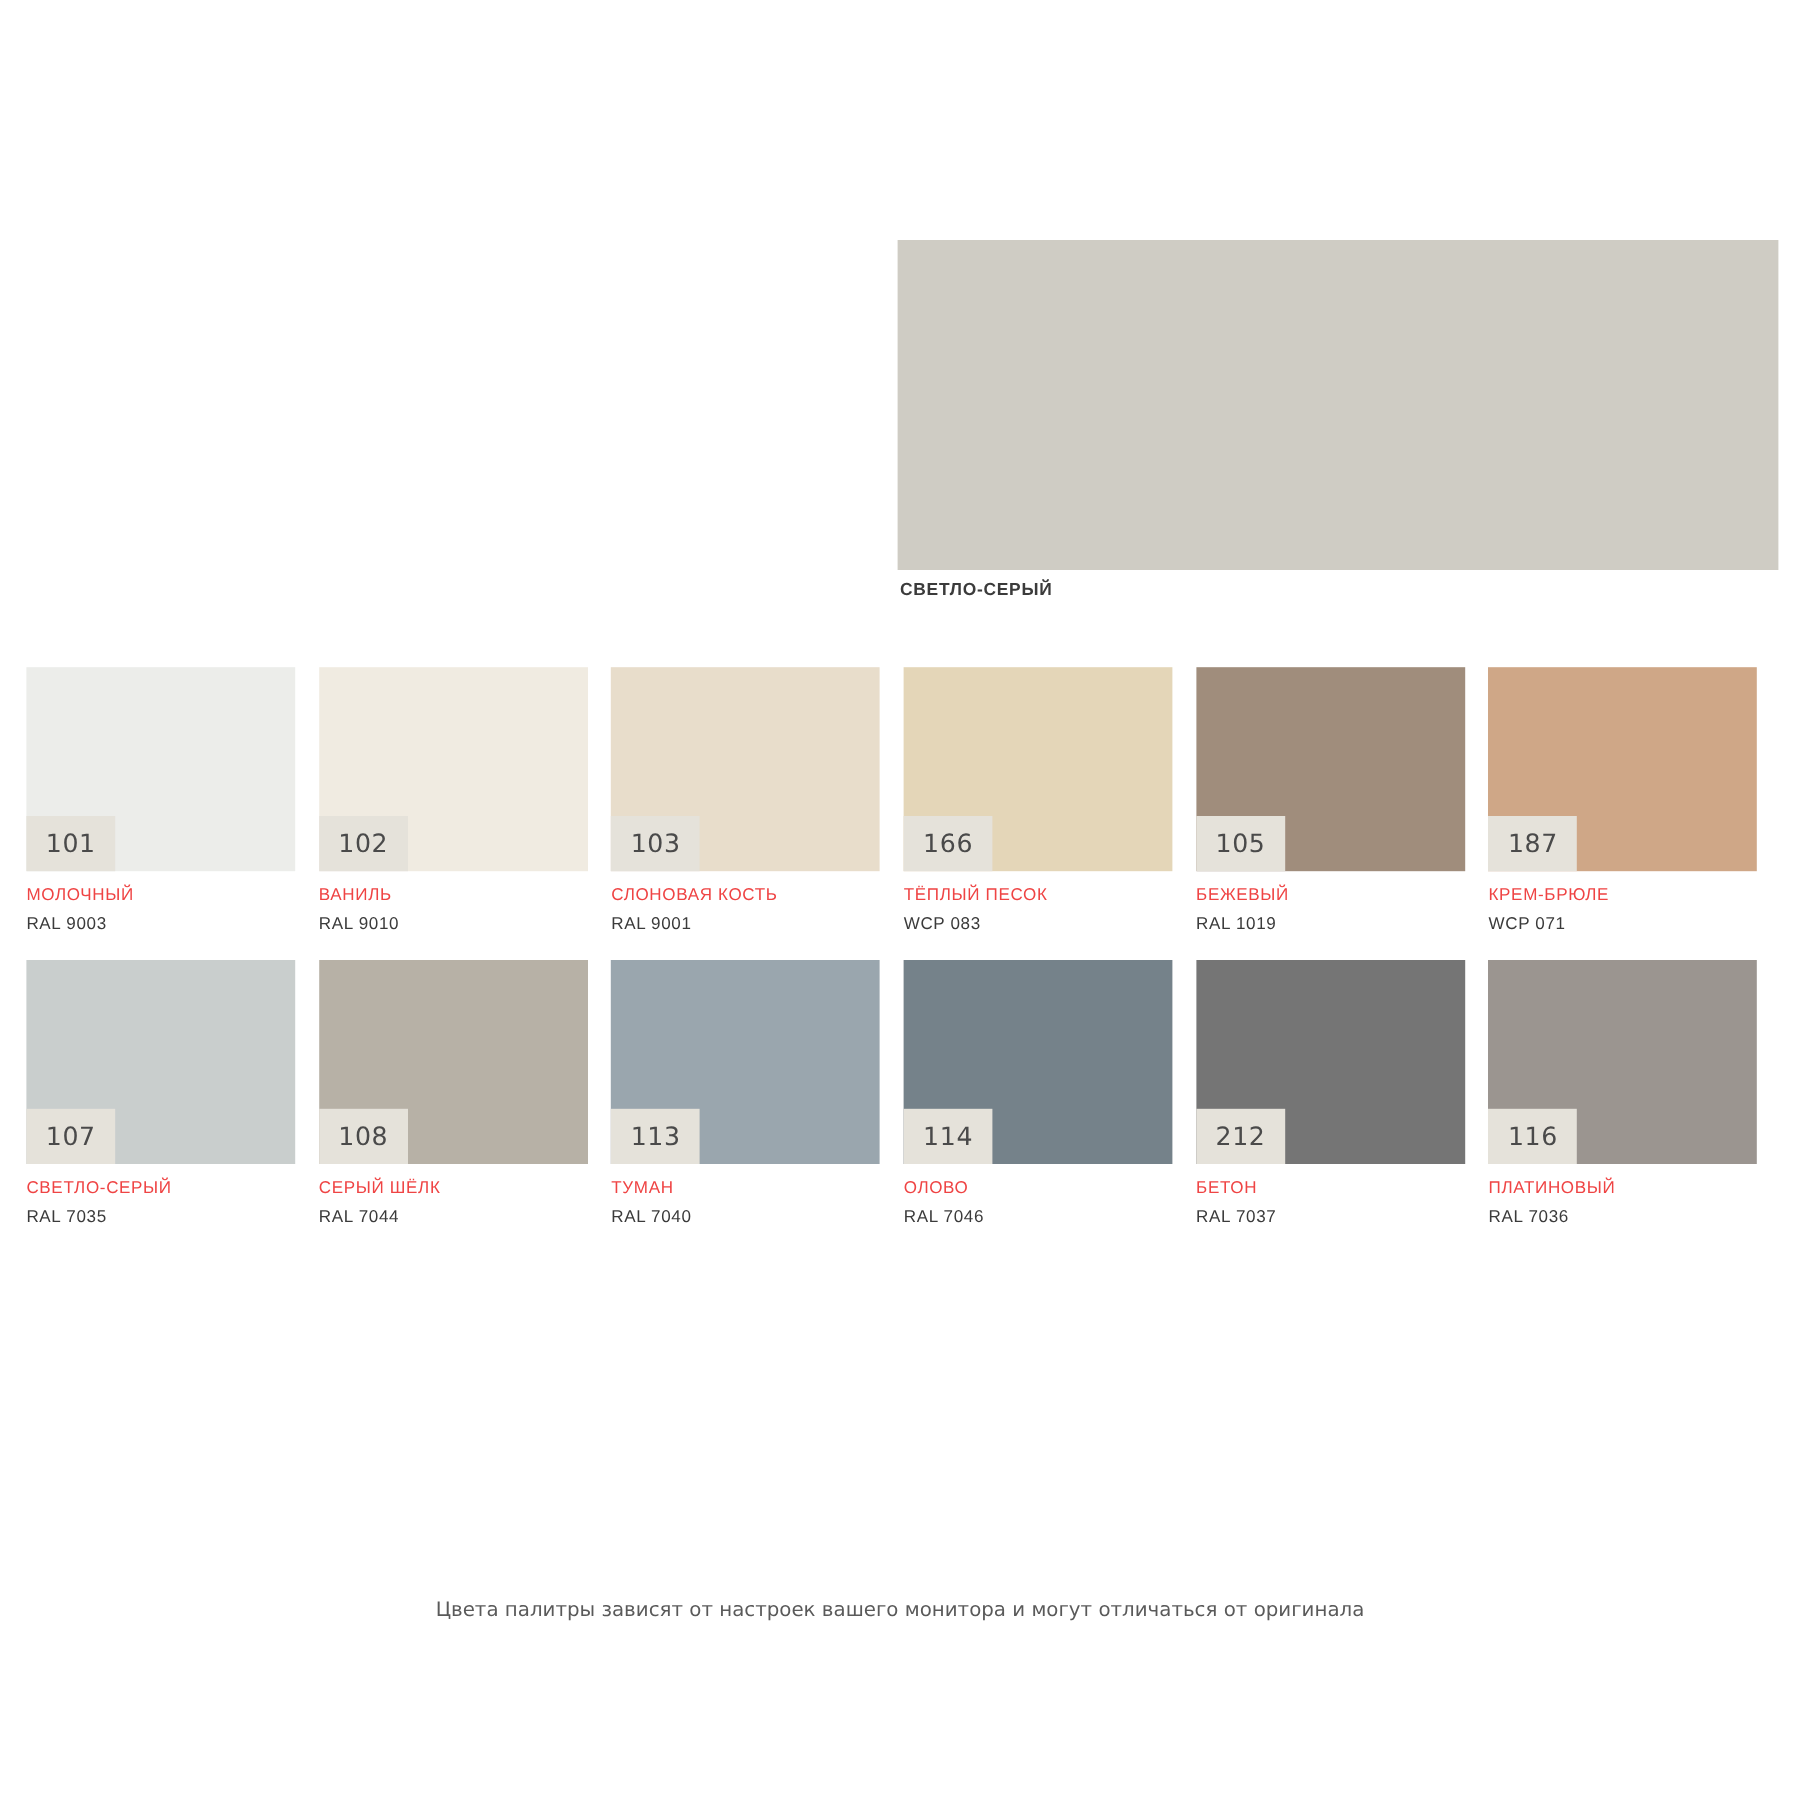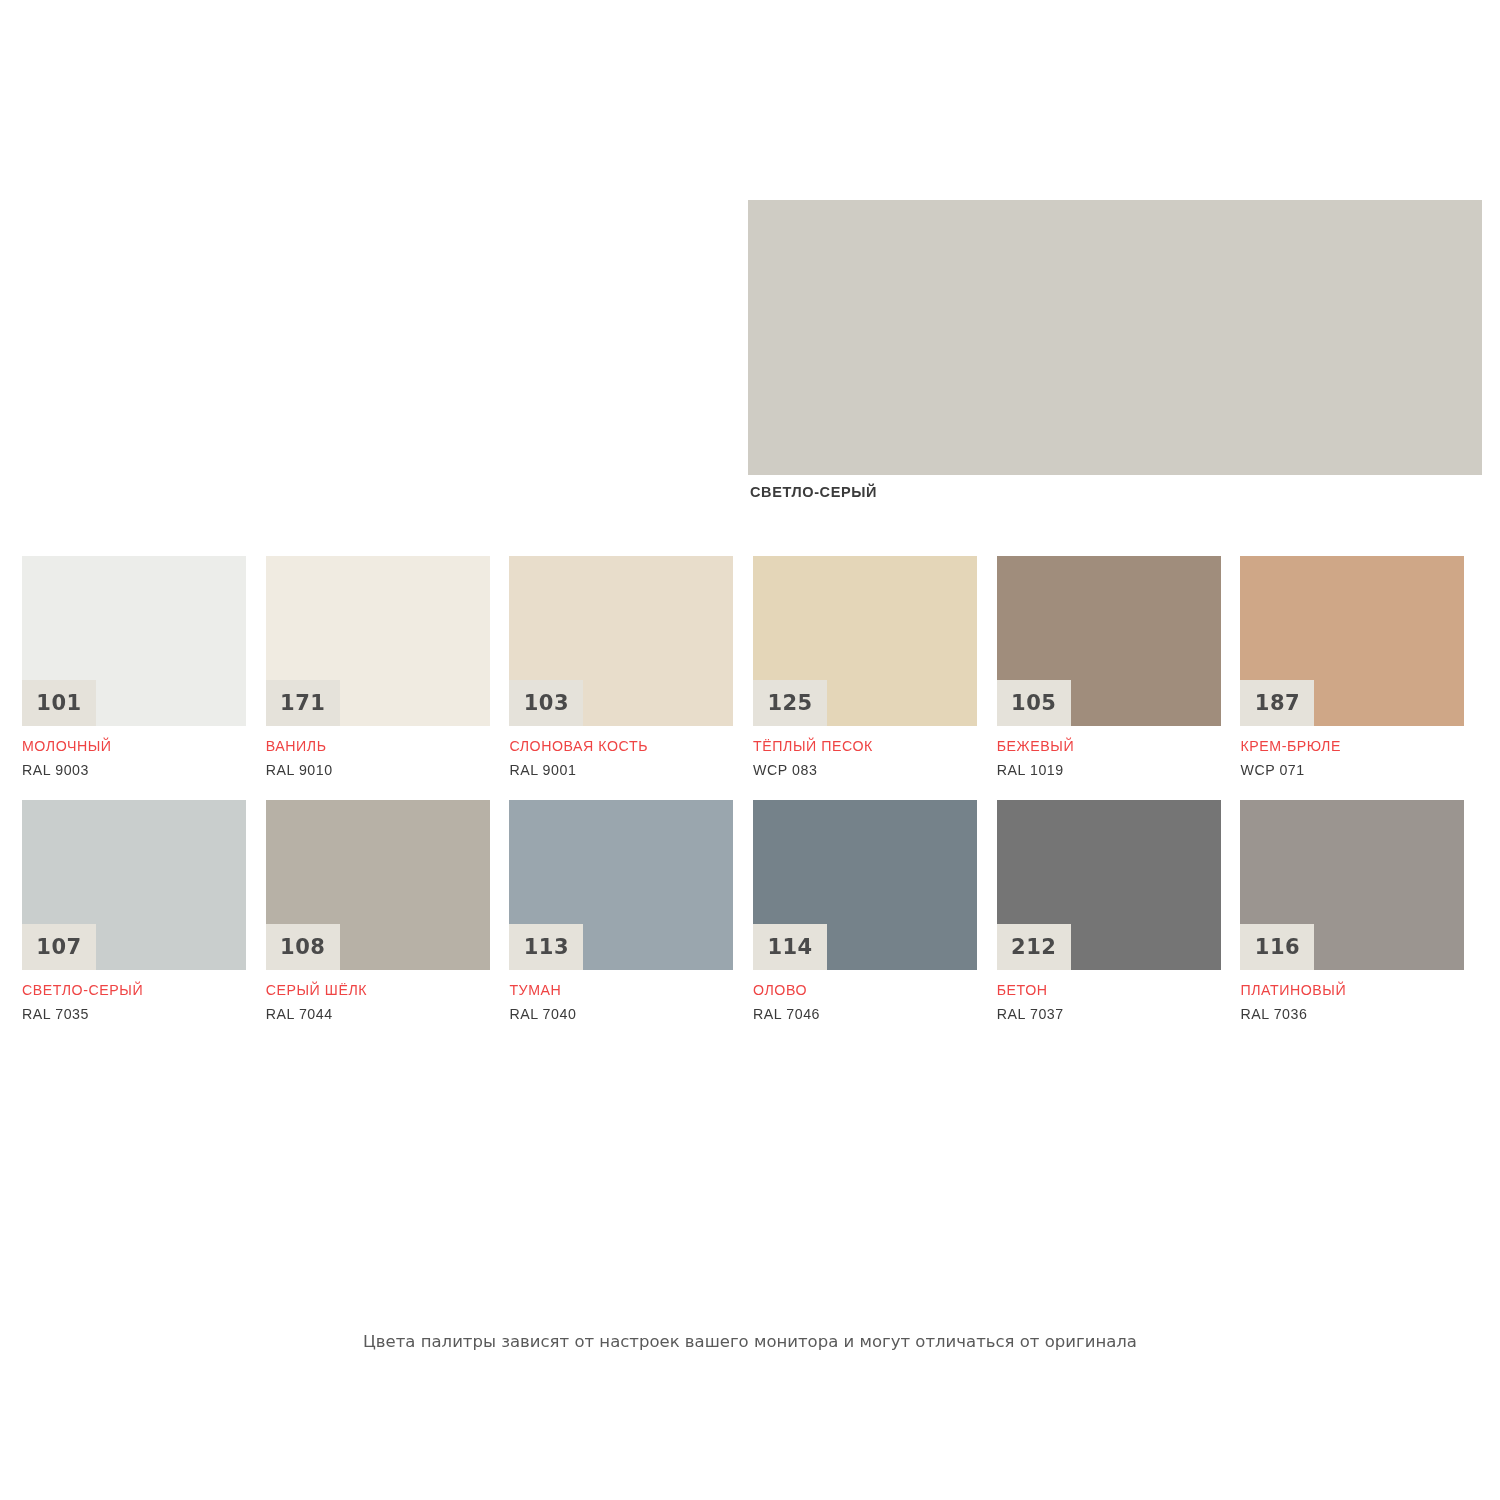--- a/index.html
+++ b/index.html
@@ -78,21 +78,20 @@
     row-gap: 0px;
   }
   .cell {
     width: 243.7px;
     margin-bottom: 0;
   }
   .swatch-wrap {
     position: relative;
     width: 224px;
     height: 170px;
-    font-weight: bold;
   }
   .swatch {
     position: absolute;
     inset: 0;
     width: 224px;
     height: 170px;
   }
   .num-badge {
     position: absolute;
     left: 0;
@@ -154,39 +153,39 @@
           <div class="swatch" style="background: rgb(236, 237, 234);"></div>
           <div class="num-badge">101</div>
         </div>
         <div class="cell-name">МОЛОЧНЫЙ</div>
         <div class="cell-code">RAL 9003</div>
         <div class="row-spacer"></div>
       </div>
       <div class="cell">
         <div class="swatch-wrap">
           <div class="swatch" style="background: rgb(240, 235, 225);"></div>
-          <div class="num-badge">171</div>
+          <div class="num-badge">102</div>
         </div>
         <div class="cell-name">ВАНИЛЬ</div>
         <div class="cell-code">RAL 9010</div>
         <div class="row-spacer"></div>
       </div>
       <div class="cell">
         <div class="swatch-wrap">
           <div class="swatch" style="background: rgb(232, 221, 203);"></div>
           <div class="num-badge">103</div>
         </div>
         <div class="cell-name">СЛОНОВАЯ КОСТЬ</div>
         <div class="cell-code">RAL 9001</div>
         <div class="row-spacer"></div>
       </div>
       <div class="cell">
         <div class="swatch-wrap">
           <div class="swatch" style="background: rgb(228, 214, 184);"></div>
-          <div class="num-badge">125</div>
+          <div class="num-badge">166</div>
         </div>
         <div class="cell-name">ТЁПЛЫЙ ПЕСОК</div>
         <div class="cell-code">WCP 083</div>
         <div class="row-spacer"></div>
       </div>
       <div class="cell">
         <div class="swatch-wrap">
           <div class="swatch" style="background: rgb(160, 141, 124);"></div>
           <div class="num-badge">105</div>
         </div>

